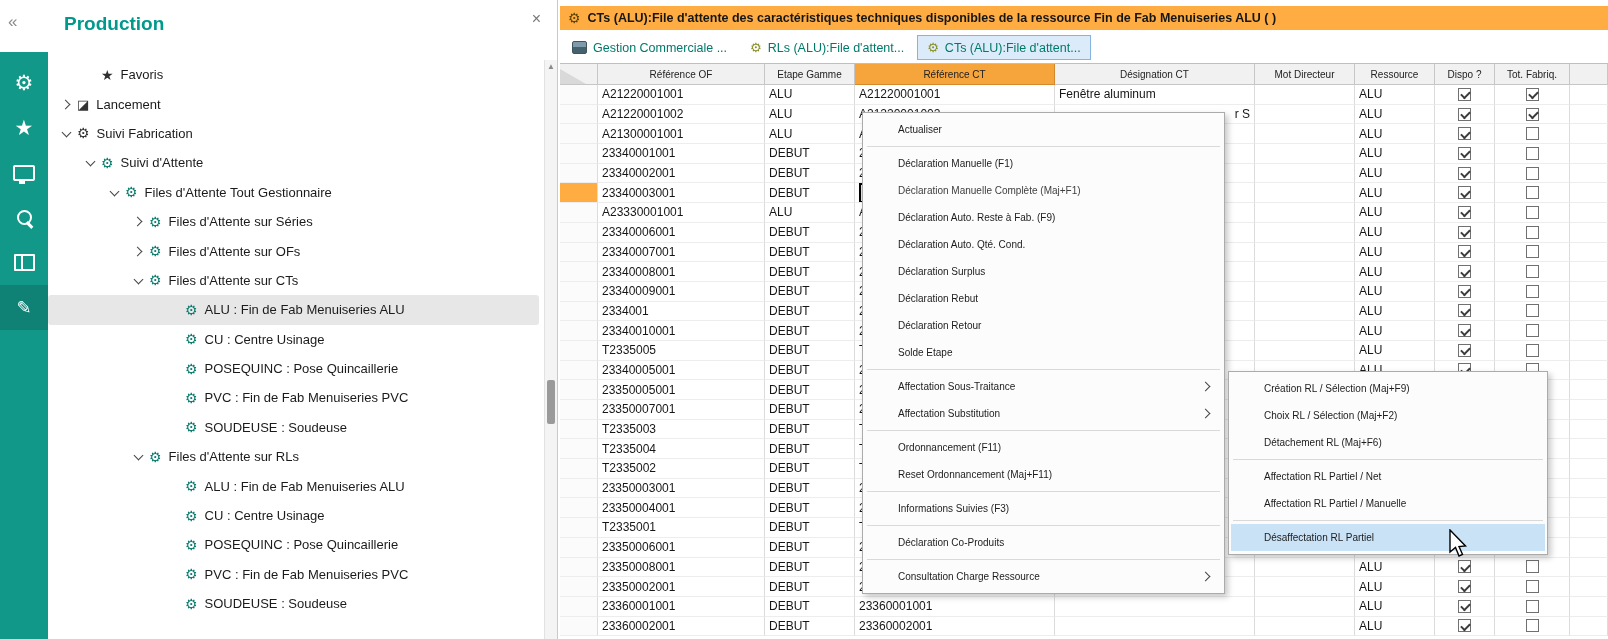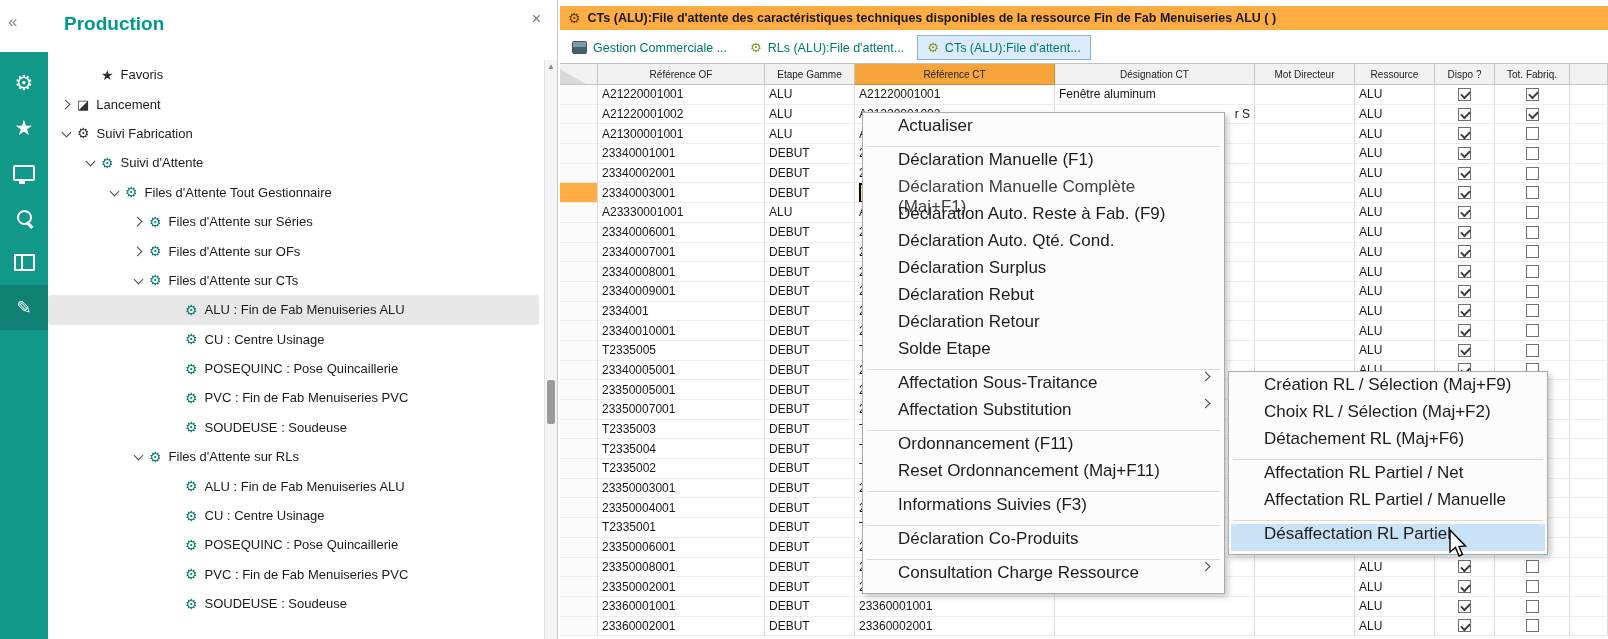--- a/index.html
+++ b/index.html
@@ -69,21 +69,21 @@
   .cb{width:13px;height:13px;border:1px solid #707070;background:#fff;position:relative;box-sizing:border-box;flex:none}
   .cb.checked::after{content:"";position:absolute;left:2px;top:2.5px;width:7px;height:4px;
        border-left:2px solid #3c3c3c;border-bottom:2px solid #3c3c3c;transform:rotate(-45deg)}
   .editbox{border:2px solid #000;background:#FFDFAE;padding:0 3px;height:16px;display:flex;align-items:center}
 
   
   .menu{position:absolute;background:#FCFCFC;border:1px solid #ABABAB;box-shadow:3px 3px 6px rgba(0,0,0,.22);
         padding:3px 2px;z-index:10;box-sizing:border-box}
   #ctx{left:862px;top:112px;width:363px}
   #sub{left:1228px;top:371px;width:320px}
-  .mi{height:27px;display:flex;align-items:flex-start;padding:0 26px 0 33px;font-size:17px;color:#1c1c1c;position:relative;cursor:default}
+  .mi{height:27px;display:flex;align-items:center;padding:0 26px 0 33px;font-size:10px;color:#1c1c1c;position:relative;cursor:default}
   .mi.disabled{color:#404040}
   .mi.hl{background:#C9E2F6}
   .mi .arrow{position:absolute;right:13px;width:6px;height:6px;border-right:1.4px solid #444;border-top:1.4px solid #444;transform:rotate(45deg)}
   .msep{height:1px;background:#D9D9D9;margin:3px 2px}
 
   .cursor{position:absolute;left:1449px;top:529px;z-index:20;pointer-events:none}
 </style>
 </head>
 <body>
 

